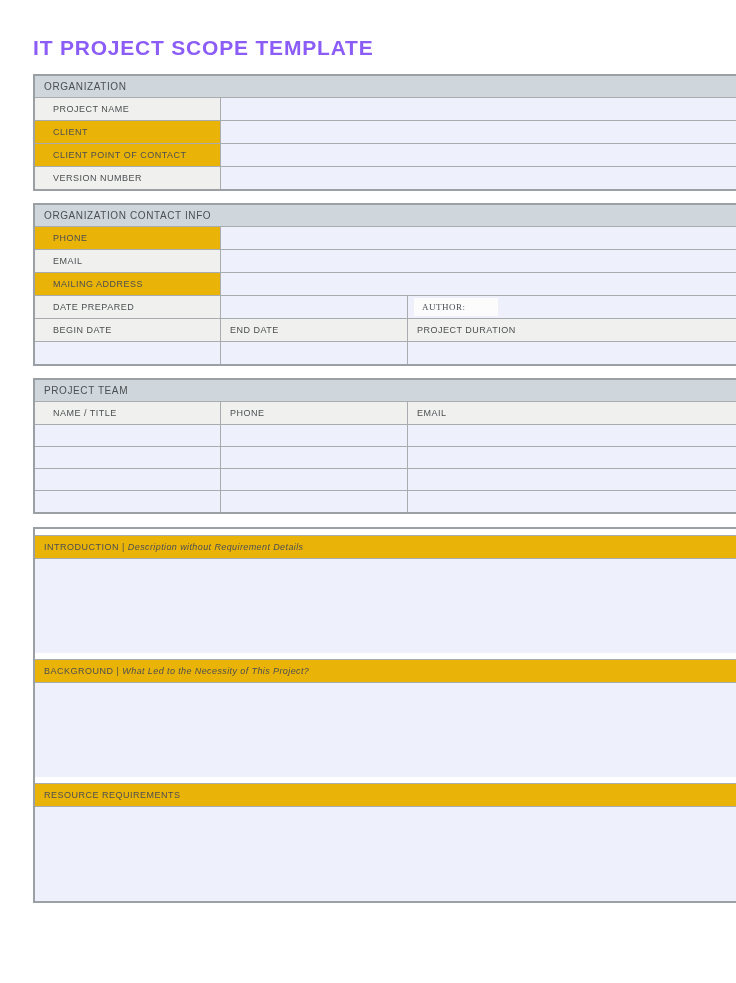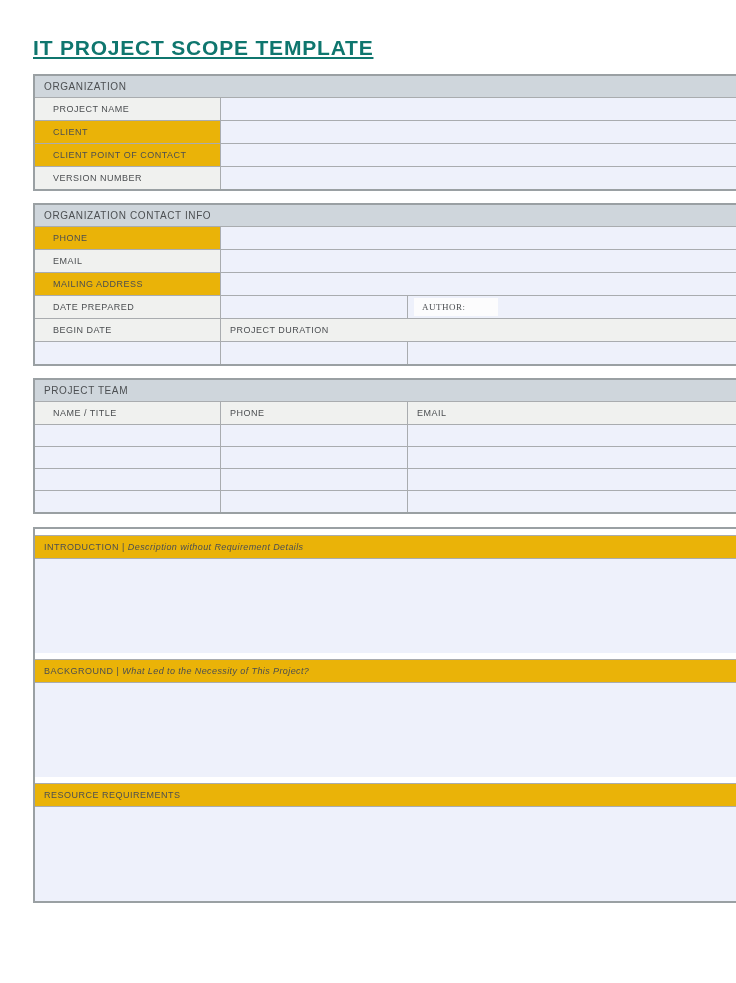--- a/index.html
+++ b/index.html
@@ -10,22 +10,21 @@
     position: relative;
     overflow: hidden;
   }
   .page { position: absolute; top: 0; left: 0; width: 736px; height: 983px; }
 
   .title {
     margin: 36px 0 0 33px;
     font-size: 21px;
     font-weight: bold;
     letter-spacing: 0.8px;
-    color: #0f766e;
-    text-decoration: underline;
+    color: #8b5cf6;
   }
 
   .tbl {
     margin-left: 33px;
     width: 730px;
     border: 2px solid #9aa0a3;
     background: #ffffff;
   }
   .tbl-org { margin-top: 14px; }
   .tbl-gap { margin-top: 12px; }
@@ -138,20 +137,21 @@
     <div class="row">
       <div class="cell label light c1">DATE PREPARED</div>
       <div class="cell value c2"></div>
       <div class="cell value c3">
         <span class="author-chip">AUTHOR:</span>
         <span class="grow"></span>
       </div>
     </div>
     <div class="row">
       <div class="cell label light c1">BEGIN DATE</div>
+      <div class="cell label light c2">END DATE</div>
       <div class="cell label light c3">PROJECT DURATION</div>
     </div>
     <div class="row">
       <div class="cell value c1"></div>
       <div class="cell value c2"></div>
       <div class="cell value c3"></div>
     </div>
   </section>
 
   <section class="tbl tbl-gap">

